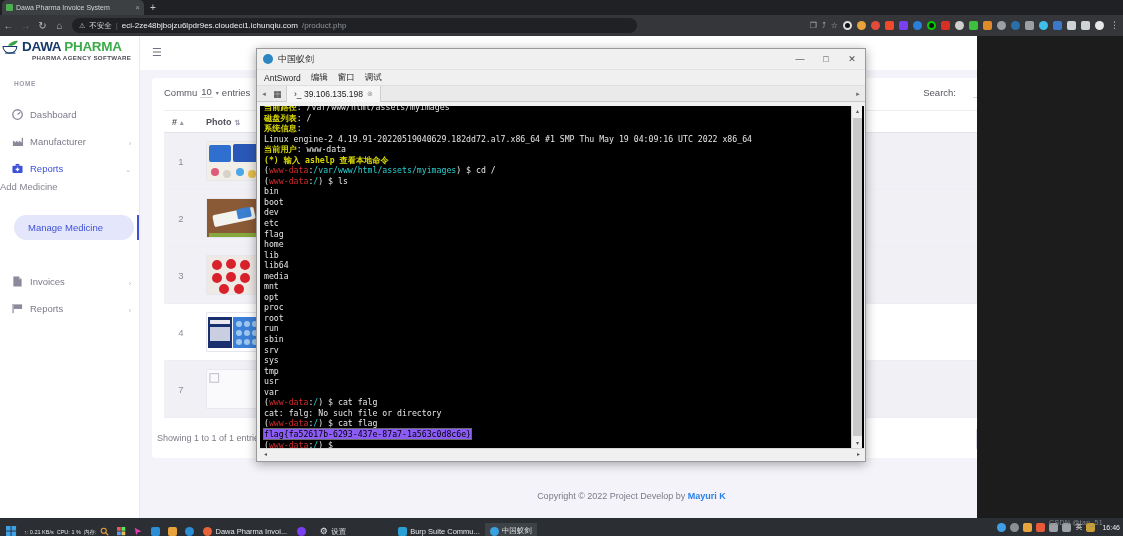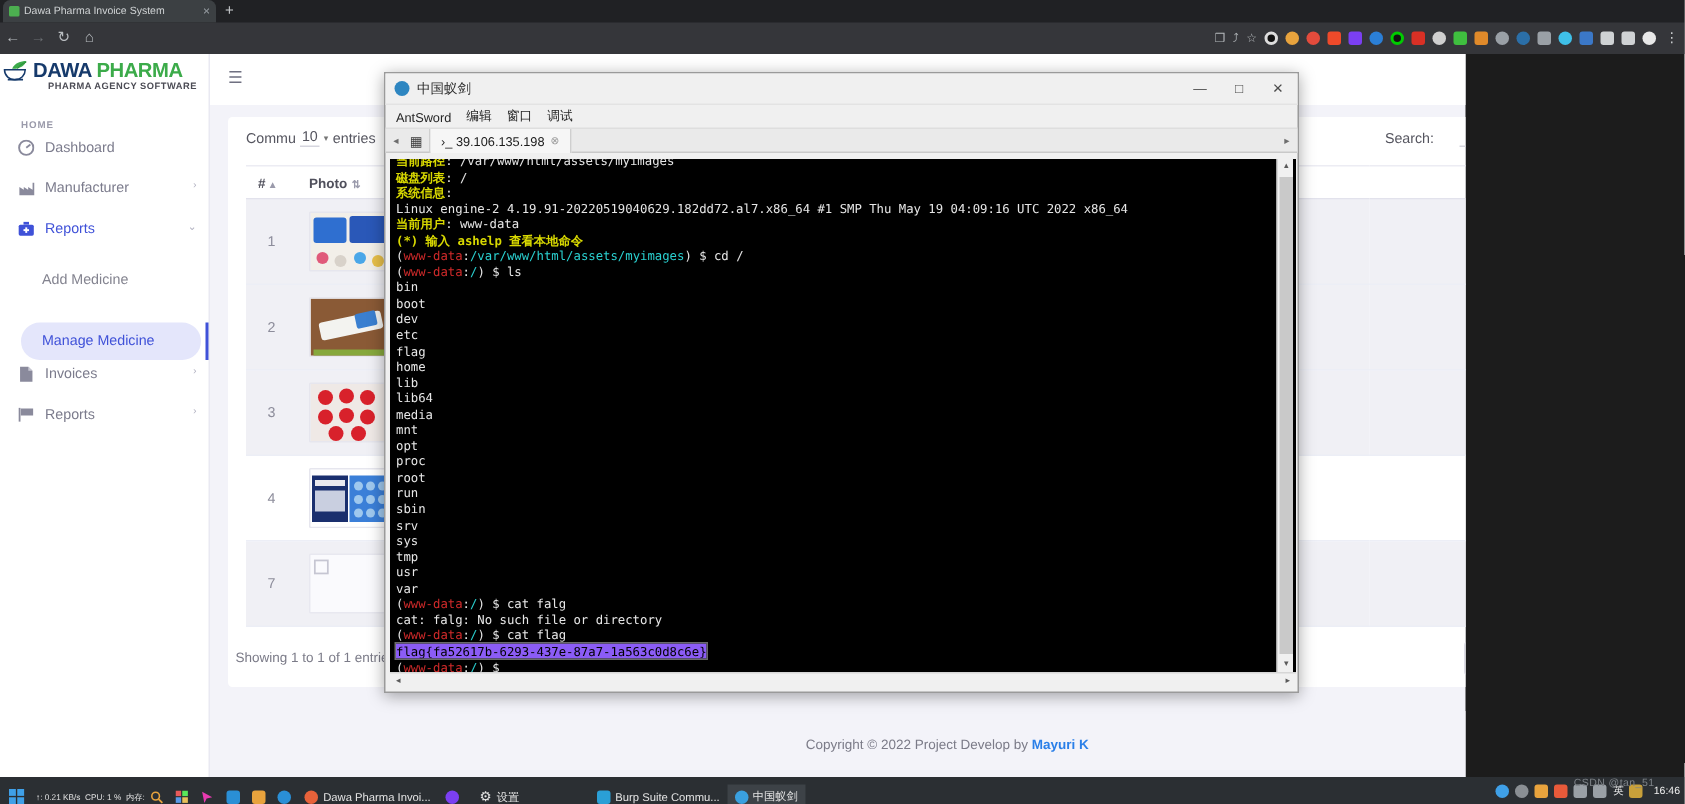--- a/index.html
+++ b/index.html
@@ -50,27 +50,27 @@
 
   
   #sidebar { position: absolute; left: 0; top: 0; width: 140px; height: 482px; background: #ffffff; border-right: 1px solid #e9e9f2; }
   #brand { height: 34px; padding: 4px 6px 0 4px; position: relative; }
   .brand-l1 { font-size: 13.5px; font-weight: 700; letter-spacing: -.3px; line-height: 13px; padding-left: 18px; }
   .brand-dawa { color: #163a6b; }
   .brand-pharma { color: #3cab4a; }
   .brand-l2 { font-size: 6.2px; color: #4c4c55; letter-spacing: .35px; padding-left: 28px; margin-top: 1px; font-weight: 700; }
   .mortar { position: absolute; left: 2px; top: 4px; width: 18px; height: 16px; }
   #sb-home { font-size: 6.5px; color: #9b9bab; letter-spacing: .6px; font-weight: 700; padding: 10px 0 6px 14px; }
-  .sb-item { display: flex; align-items: flex-start; height: 27px; padding: 0 8px 0 12px; gap: 7px; color: #7b7b8c; font-size: 9.5px; }
+  .sb-item { display: flex; align-items: flex-end; height: 27px; padding: 0 8px 0 12px; gap: 7px; color: #7b7b8c; font-size: 9.5px; }
   .sb-item .sbi { width: 11px; height: 11px; flex: 0 0 auto; display: flex; align-items: center; justify-content: center; color: #8a8a9c; font-size: 9px; }
   .sb-item .sbl { flex: 1 1 auto; white-space: nowrap; }
   .sb-item .chev { font-size: 7px; color: #b3b3c2; }
   .sb-item.active { color: #3f51d8; }
   .sb-item.active .sbi { color: #3f51d8; }
-  .sb-sub { padding-left: 28px; height: 25px; display: flex; align-items: center; color: #83838f; font-size: 9.5px; }
+  .sb-sub { height: 25px; display: flex; align-items: center; color: #83838f; font-size: 9.5px; }
   .sb-sub.selected {
     color: #3f51d8; background: #e4e6fb; border-radius: 14px; margin: 16px 5px 0 14px;
     padding-left: 14px; position: relative; font-weight: 400;
   }
   .sb-sub.selected::after { content: ""; position: absolute; right: -5px; top: 0; width: 2px; height: 25px; background: #3f51d8; }
 
   
   #topbar { position: absolute; left: 140px; top: 0; width: 983px; height: 34px; background: #ffffff; }
   #hamburger { position: absolute; left: 12px; top: 11px; width: 12px; color: #6f7081; font-size: 11px; line-height: 1; }
   #topbar-right { position: absolute; right: 10px; top: 6px; display: flex; align-items: center; gap: 10px; }
@@ -176,20 +176,27 @@
     </div>
     <div class="tab-new">+</div>
   </div>
 
   <div id="urlbar-row">
     <div class="nav-btn">←</div>
     <div class="nav-btn disabled">→</div>
     <div class="nav-btn">↻</div>
     <div class="nav-btn">⌂</div>
 
+    <div id="omnibox">
+      <span class="warn-icon">⚠</span>
+      <span class="insecure-label">不安全</span>
+      <span class="omni-sep">|</span>
+      <span class="url-strong">eci-2ze48bjbojzu6lpdr9es.cloudeci1.ichunqiu.com</span>
+      <span class="url-dim">/product.php</span>
+    </div>
   </div>
 
   <div id="ext-icons">
     <span class="omni-ico">❐</span>
     <span class="omni-ico">⤴</span>
     <span class="omni-ico">☆</span>
     <span class="ext" style="background:#111;border:2px solid #ddd"></span>
     <span class="ext" style="background:#e8a33d"></span>
     <span class="ext" style="background:#e34b3c"></span>
     <span class="ext sq" style="background:#ef4a2a"></span>
@@ -266,21 +273,21 @@
       <span class="chev">⌄</span>
     </div>
 
     <div class="sb-sub">
       <span>Add Medicine</span>
     </div>
     <div class="sb-sub selected">
       <span>Manage Medicine</span>
     </div>
 
-    <div class="sb-item" style="margin-top:4px">
+    <div class="sb-item" style="margin-top:20px">
       <span class="sbi">
         <svg viewBox="0 0 12 12" width="11" height="11">
             <path d="M1.5 0.5 H7.5 L10.5 3.5 V11.5 H1.5 z" fill="#8a8a9c"></path>
             <path d="M7.5 0.5 V3.5 H10.5" fill="#c9c9d4"></path>
           </svg>
       </span>
       <span class="sbl">Invoices</span>
       <span class="chev">›</span>
     </div>
 

